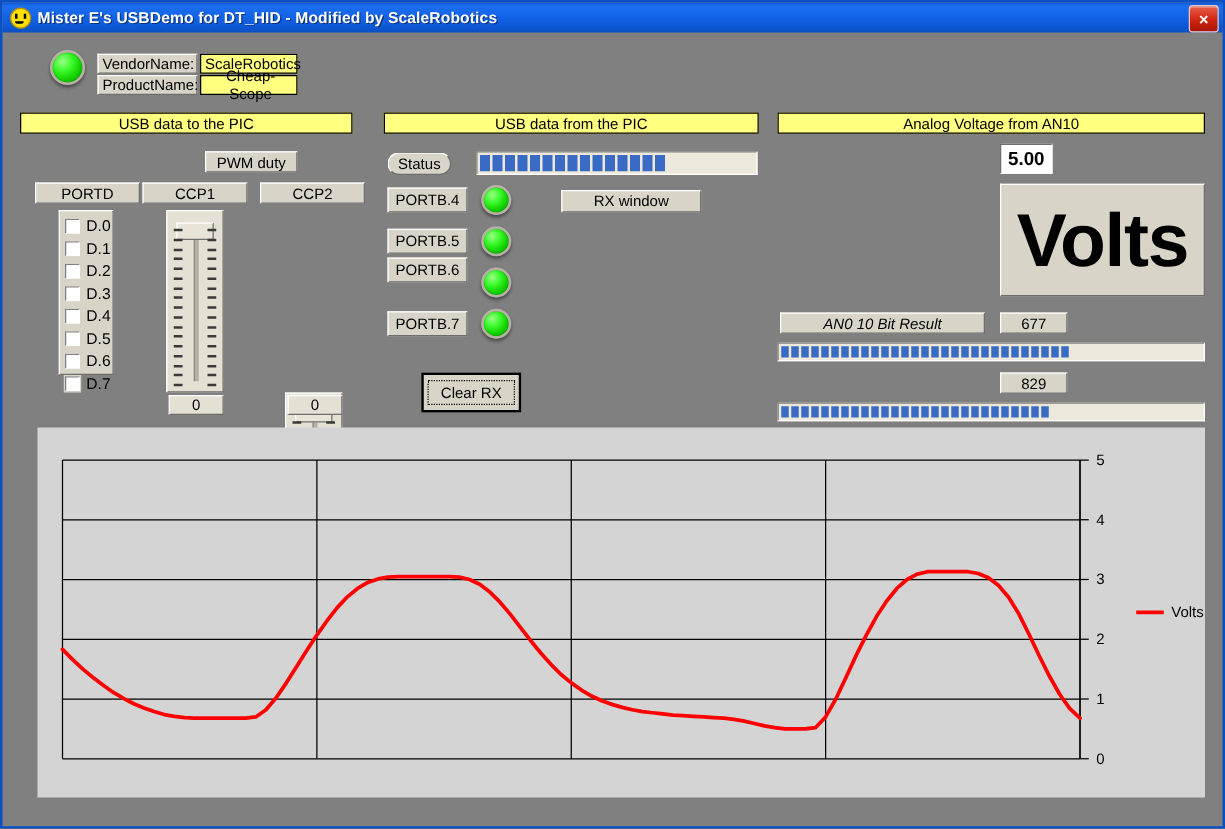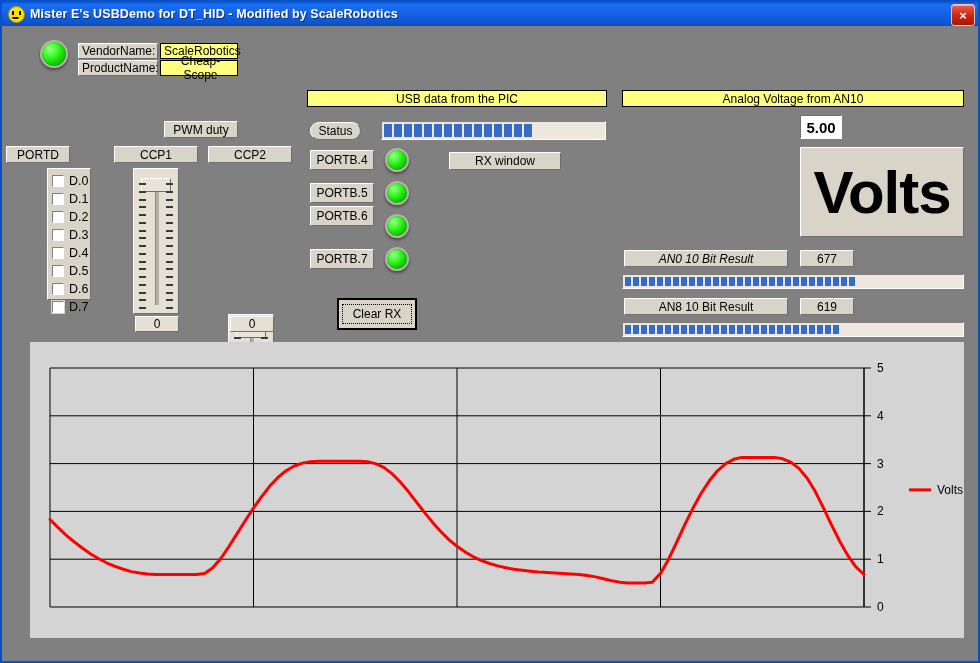--- a/index.html
+++ b/index.html
@@ -145,24 +145,25 @@
   </div>
 
   <div class="abs" style="left:38px;top:38px;">
     <div class="led" style="width:28px;height:28px;"></div>
   </div>
   <div class="lbl abs" style="left:76px;top:41px;width:80px;height:16px;justify-content:flex-start;padding-left:3px;">VendorName:</div>
   <div class="banner abs" style="left:158px;top:41px;width:78px;height:16px;justify-content:flex-start;padding-left:3px;">ScaleRobotics</div>
   <div class="lbl abs" style="left:76px;top:58px;width:80px;height:16px;justify-content:flex-start;padding-left:3px;">ProductName:</div>
   <div class="banner abs" style="left:158px;top:58px;width:78px;height:16px;justify-content:flex-start;padding-left:3px;">Cheap-Scope</div>
 
+  <div class="banner abs" style="left:14px;top:88px;width:266px;height:17px;">USB data to the PIC</div>
 
   <div class="lbl abs" style="left:162px;top:119px;width:74px;height:17px;">PWM duty</div>
 
-  <div class="lbl abs" style="left:4px;top:144px;width:64px;height:17px;">PORTD</div>
+  <div class="lbl abs" style="left:26px;top:144px;width:84px;height:17px;">PORTD</div>
   <div class="lbl abs" style="left:112px;top:144px;width:84px;height:17px;">CCP1</div>
   <div class="lbl abs" style="left:206px;top:144px;width:84px;height:17px;">CCP2</div>
 
   <div class="panel3d abs" style="left:45px;top:166px;width:44px;height:132px;padding:4px 0 0 4px;">
     <div class="cbrow">
       <span class="cbox"></span>
       <span class="cblabel">D.0</span>
     </div>
     <div class="cbrow">
       <span class="cbox"></span>
@@ -382,22 +383,21 @@
       <span class="blk" style="width: 6px; height: 9px; background: transparent;"></span>
       <span class="blk" style="width: 6px; height: 9px; background: transparent;"></span>
       <span class="blk" style="width: 6px; height: 9px; background: transparent;"></span>
       <span class="blk" style="width: 6px; height: 9px; background: transparent;"></span>
       <span class="blk" style="width: 6px; height: 9px; background: transparent;"></span>
       <span class="blk" style="width: 6px; height: 9px; background: transparent;"></span>
       <span class="blk" style="width: 6px; height: 9px; background: transparent;"></span>
       <span class="blk" style="width: 6px; height: 9px; background: transparent;"></span>
     </div>
 
-  <div class="lbl abs" style="left:622px;top:296px;width:164px;height:17px;">AN8 10 Bit Result</div>
-  <div class="lbl abs" style="left:798px;top:296px;width:54px;height:17px;">619</div>
+  <div class="lbl abs" style="left:798px;top:296px;width:54px;height:17px;">829</div>
   <div class="prog abs" id="an8-progress" style="left:620px;top:320px;width:342px;height:15px;">
       <span class="blk" style="width: 6px; height: 9px;"></span>
       <span class="blk" style="width: 6px; height: 9px;"></span>
       <span class="blk" style="width: 6px; height: 9px;"></span>
       <span class="blk" style="width: 6px; height: 9px;"></span>
       <span class="blk" style="width: 6px; height: 9px;"></span>
       <span class="blk" style="width: 6px; height: 9px;"></span>
       <span class="blk" style="width: 6px; height: 9px;"></span>
       <span class="blk" style="width: 6px; height: 9px;"></span>
       <span class="blk" style="width: 6px; height: 9px;"></span>

